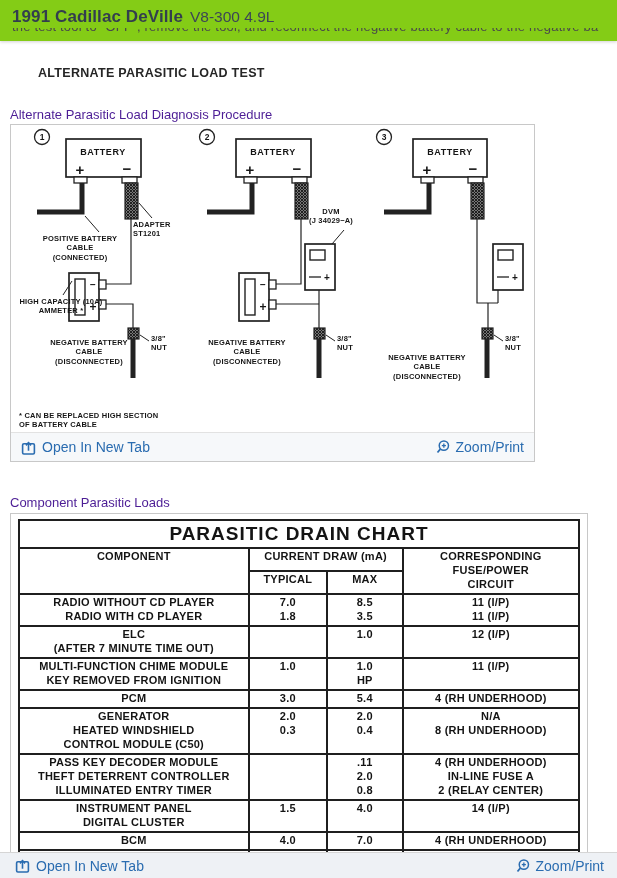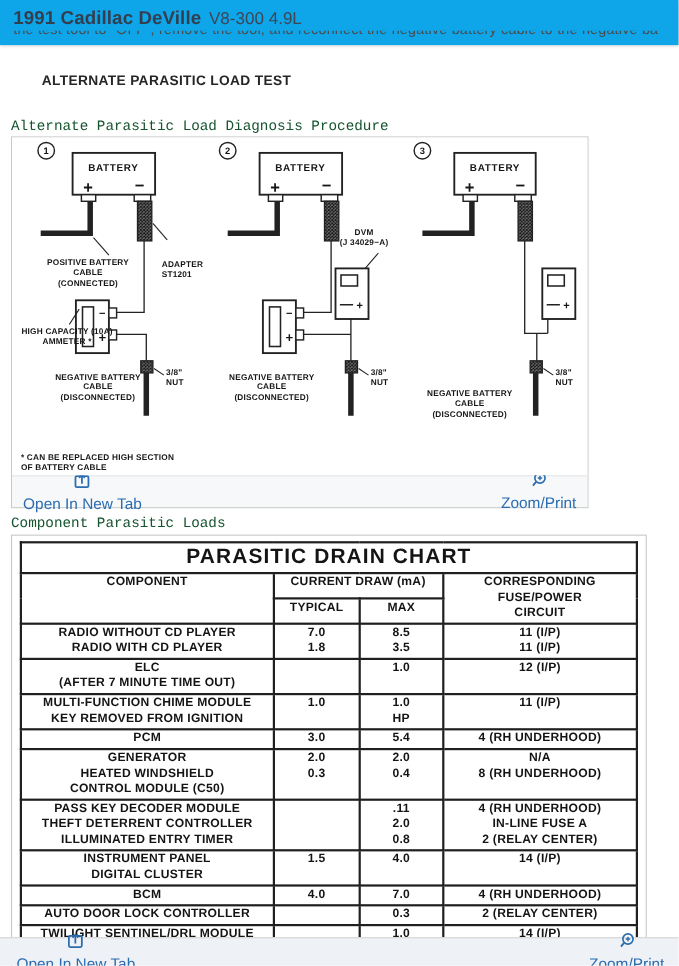--- a/index.html
+++ b/index.html
@@ -1,46 +1,46 @@
 <!DOCTYPE html>
 <html><head>
 <meta charset="utf-8">
 <style>
   * { margin:0; padding:0; box-sizing:border-box; }
   html,body { width:617px; height:878px; background:#fff; overflow:hidden;
               font-family:"Liberation Sans", sans-serif; position:relative; }
 
   
-  .app-header { background:#0ea5e9; height:41px; padding:7px 12px 0 12px;
+  .app-header { background:#84cc16; height:41px; padding:7px 12px 0 12px;
                 box-shadow:0 1px 3px rgba(0,0,0,.18); position:relative; z-index:2; overflow:hidden; }
   .app-header .title-row { display:flex; align-items:baseline; gap:7px; }
   .veh-title { font-size:17px; font-weight:bold; color:#333e4e; letter-spacing:.1px; }
   .veh-sub   { font-size:15.5px; font-weight:400; color:#3c4655; }
   .clipped-line { height:9px; overflow:hidden; margin-top:1px; }
   .clipped-line span { display:block; margin-top:-9px; font-size:13px; color:#4a4a4a;
                        white-space:nowrap; letter-spacing:.2px; }
 
   
   .content { padding:0 10px; }
   .sec-heading { margin-top:25px; font-size:12.5px; font-weight:bold; color:#262626; letter-spacing:.3px;margin-left:28px; }
-  .fig-caption { margin-top:27px; font-size:13px; color:#14532d;font-family:Liberation Mono, monospace; }
-  .fig-caption.second { margin-top:6px; }
+  .fig-caption { margin-top:27px; font-size:13px; color:#4c1d95; }
+  .fig-caption.second { margin-top:33px; }
 
   
   .fig-card { margin-top:2px; width:525px; border:1px solid #c8c8c8; background:#fff; }
   .diagram-wrap { position:relative; width:523px; height:307px; background:#fff; }
   .diagram-wrap svg { position:absolute; left:0; top:0; }
   .dlabel { position:absolute; font-size:7.5px; font-weight:600; color:#151515;
             line-height:1.25; letter-spacing:.2px; text-align:center; white-space:pre-line; }
   .dlabel.left { text-align:left; }
 
   .card-footer { height:29px; background:#f6f8fa; border-top:1px solid #e2e2e2;
                  display:flex; align-items:center; justify-content:space-between; padding:0 10px; }
   .link { display:inline-flex; align-items:center; gap:6px; color:#2a6cb0;
-          font-size:14px; cursor:pointer; text-decoration:none;flex-direction:column; }
+          font-size:14px; cursor:pointer; text-decoration:none; }
   .link svg { display:block; }
 
   
   .table-card { margin-top:3px; width:578px; border:1px solid #c8c8c8; background:#fff; padding:5px 7px; }
   table.drain { width:100%; border-collapse:collapse; table-layout:fixed;
                 font-size:11px; font-weight:700; color:#141414; letter-spacing:.25px; }
   table.drain th, table.drain td { border:2px solid #1f1f1f; text-align:center;
                 vertical-align:top; white-space:pre-line; padding:1px 3px; line-height:1.27; }
   th.tbl-title { font-size:19px; letter-spacing:1px; padding:3px 0 4px 0; }
   th.h-circ { vertical-align:middle;margin-left:16px; }
@@ -163,21 +163,21 @@
           <text x="252" y="186" font-size="12" font-weight="700" text-anchor="middle">+</text>
 
           <text x="316" y="156" font-size="10" font-weight="700" text-anchor="middle">+</text>
           <text x="504" y="156" font-size="10" font-weight="700" text-anchor="middle">+</text>
         </g>
       </svg>
 
       <div class="dlabel" style="left:14px; top:109px; width:110px;">POSITIVE BATTERY
 CABLE
 (CONNECTED)</div>
-      <div class="dlabel left" style="left:136px; top:95px; width:60px;margin-top:16px;">ADAPTER
+      <div class="dlabel left" style="left:122px; top:95px; width:60px;">ADAPTER
 ST1201</div>
       <div class="dlabel" style="left:0px; top:172px; width:100px;">HIGH CAPACITY (10A)
 AMMETER *</div>
       <div class="dlabel left" style="left:140px; top:209px; width:30px;">3/8"
 NUT</div>
       <div class="dlabel" style="left:28px; top:213px; width:100px;">NEGATIVE BATTERY
 CABLE
 (DISCONNECTED)</div>
       <div class="dlabel" style="left:288px; top:82px; width:64px;">DVM
 (J 34029−A)</div>

